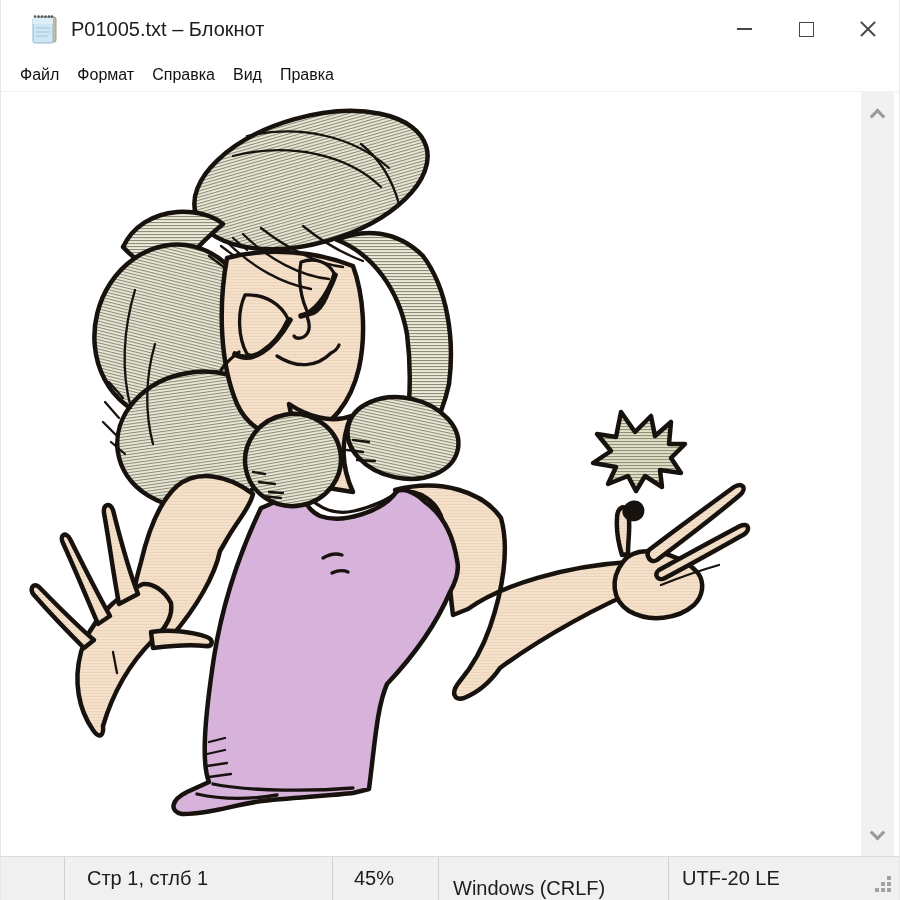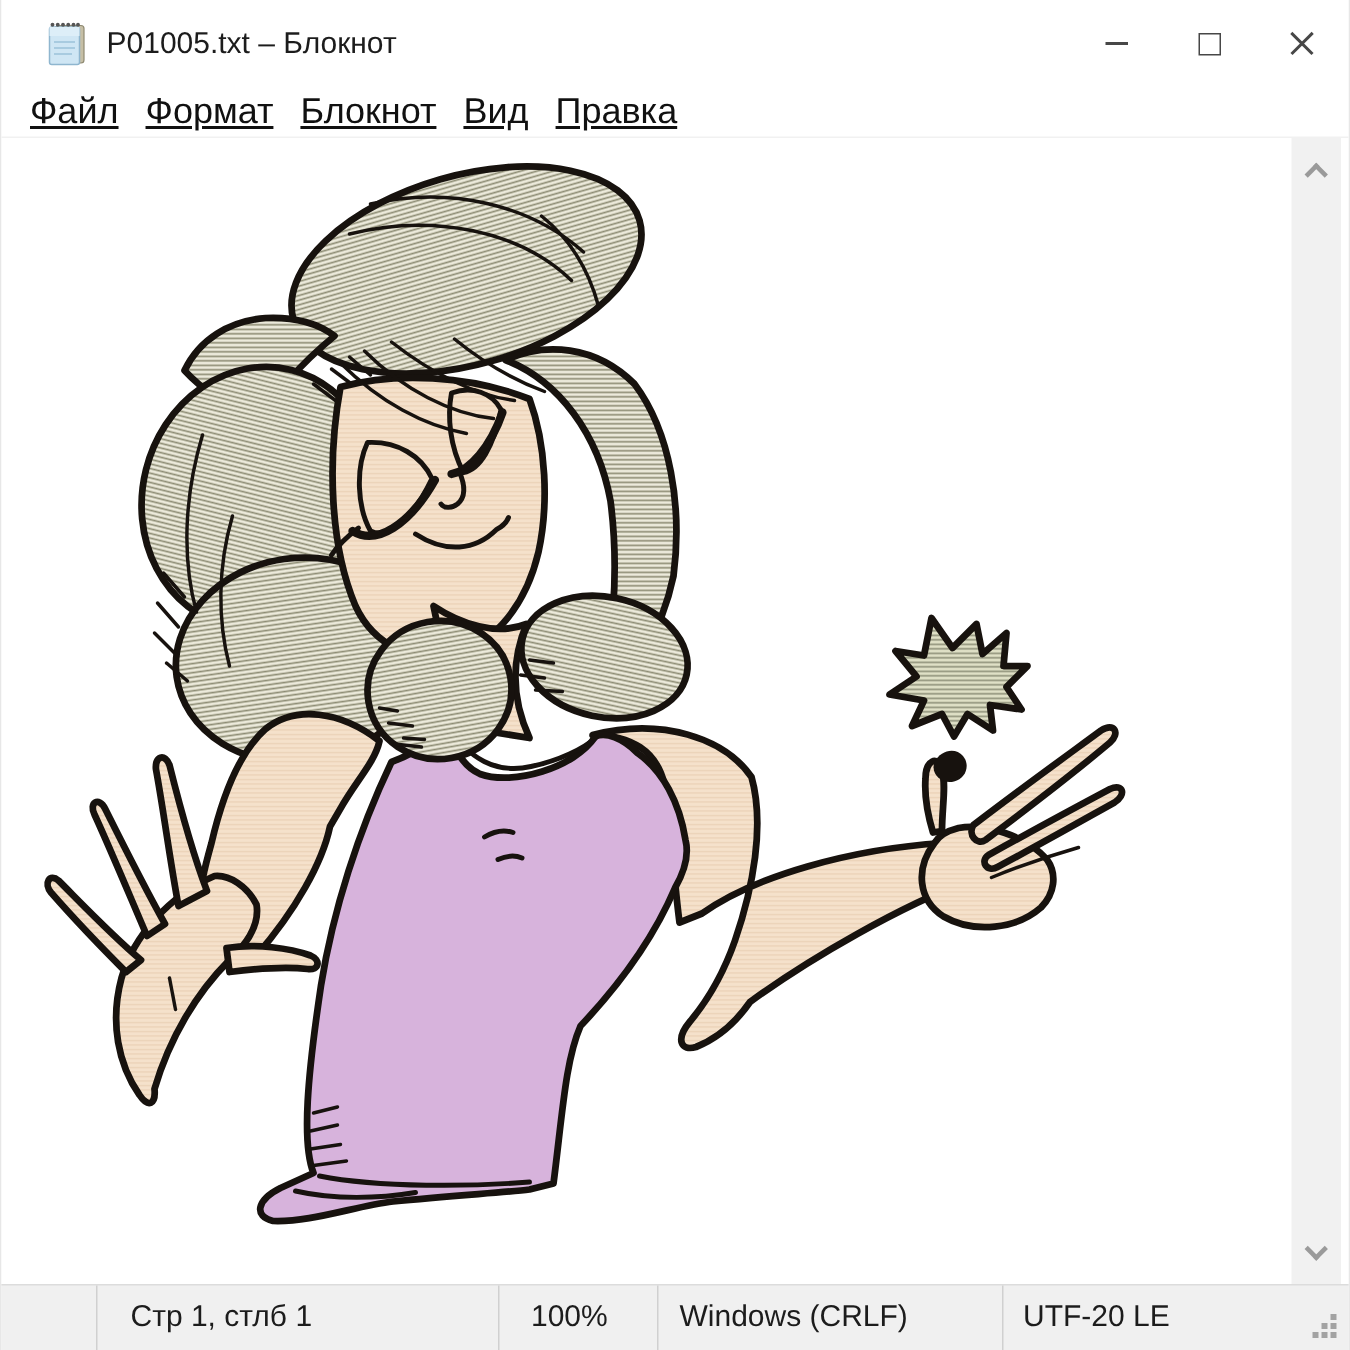--- a/index.html
+++ b/index.html
@@ -28,38 +28,38 @@
   .glyph-min{width:15px;height:2px;background:var(--control-icon);}
   .glyph-max{width:15px;height:15px;border:1.7px solid var(--control-icon);}
   .glyph-close{width:18px;height:18px;position:relative;}
   .glyph-close::before,.glyph-close::after{content:"";position:absolute;left:-1px;top:8px;
     width:20px;height:1.8px;background:var(--control-icon);}
   .glyph-close::before{transform:rotate(45deg);}
   .glyph-close::after{transform:rotate(-45deg);}
   
   .menubar{height:34px;background:var(--titlebar-bg);display:flex;align-items:center;
     padding-left:10px;border-bottom:1px solid #f1f1f1;flex:0 0 auto;}
-  .menu-item{font-size:24px;color:var(--menu-text);padding:0 9px;line-height:34px;text-decoration:underline;}
+  .menu-item{font-size:16px;color:var(--menu-text);padding:0 9px;line-height:34px;}
   
   .editor{flex:1 1 auto;position:relative;background:var(--canvas-bg);overflow:hidden;}
   .artwork{position:absolute;left:0;top:0;}
   .scrollbar{position:absolute;top:0;right:5px;width:33px;height:100%;
     background:var(--scroll-track);display:flex;flex-direction:column;justify-content:space-between;align-items:center;}
   .scroll-btn{width:100%;height:42px;display:flex;align-items:center;justify-content:center;background:transparent;border:none;}
   .chev{width:11px;height:11px;border-left:3px solid var(--scroll-arrow);border-top:3px solid var(--scroll-arrow);}
   .chev.up{transform:rotate(45deg) translate(2px,2px);}
   .chev.down{transform:rotate(225deg) translate(2px,2px);}
   
   .statusbar{height:44px;background:var(--status-bg);border-top:1px solid #dcdcdc;
     display:flex;align-items:stretch;flex:0 0 auto;font-size:20px;color:var(--status-text);position:relative;}
   .status-cell{display:flex;align-items:center;border-right:1px solid var(--status-separator);}
   .cell-spacer{width:64px;}
   .cell-cursor{width:268px;padding-left:22px;}
   .cell-zoom{width:106px;padding-left:21px;}
-  .cell-eol{width:230px;padding-left:14px;}
+  .cell-eol{width:230px;padding-left:14px;align-items:flex-end;}
   .cell-enc{flex:1;padding-left:13px;border-right:none;}
   .resize-grip{position:absolute;right:8px;bottom:8px;width:4px;height:4px;background:#a3a3a3;
     box-shadow:-6px 0 0 #a3a3a3,-12px 0 0 #a3a3a3,0 -6px 0 #a3a3a3,-6px -6px 0 #a3a3a3,0 -12px 0 #a3a3a3;}
   
   .c-hair-a{fill:var(--hair-light)} .c-hair-b{fill:var(--hair-dark)}
   .c-skin-a{fill:var(--skin-light)} .c-skin-b{fill:var(--skin-dark)}
   .c-star-a{fill:var(--star-light)} .c-star-b{fill:var(--star-dark)}
   .f-hair{fill:url(#hairPat)} .f-skin{fill:url(#skinPat)} .f-star{fill:url(#starPat)}
   .f-top{fill:var(--top-color)} .f-lid{fill:var(--eyelid)} .f-ink{fill:var(--outline)}
   .ink{stroke:var(--outline);stroke-width:4.5;stroke-linecap:round;stroke-linejoin:round}
@@ -99,21 +99,21 @@
         </button>
       <button class="cap-btn">
           <span class="glyph-close"></span>
         </button>
     </div>
   </div>
 
   <div class="menubar">
     <span class="menu-item">Файл</span>
     <span class="menu-item">Формат</span>
-    <span class="menu-item">Блокнот</span>
+    <span class="menu-item">Справка</span>
     <span class="menu-item">Вид</span>
     <span class="menu-item">Правка</span>
   </div>
 
   <div class="editor">
     <svg class="artwork" width="862" height="764" viewBox="0 0 862 764">
       <defs>
         <pattern id="hairPat" width="4" height="3" patternUnits="userSpaceOnUse">
           <rect class="c-hair-a" width="4" height="3"></rect>
           <rect class="c-hair-b" y="1" width="4" height="1.1"></rect>
@@ -245,21 +245,21 @@
       </button>
     </div>
   </div>
 
   <div class="statusbar">
     <div class="status-cell cell-spacer"></div>
     <div class="status-cell cell-cursor">
       <span>Стр 1, стлб 1</span>
     </div>
     <div class="status-cell cell-zoom">
-      <span>100%</span>
+      <span>45%</span>
     </div>
     <div class="status-cell cell-eol">
       <span>Windows (CRLF)</span>
     </div>
     <div class="status-cell cell-enc">
       <span>UTF-20 LE</span>
     </div>
     <div class="resize-grip"></div>
   </div>
 

